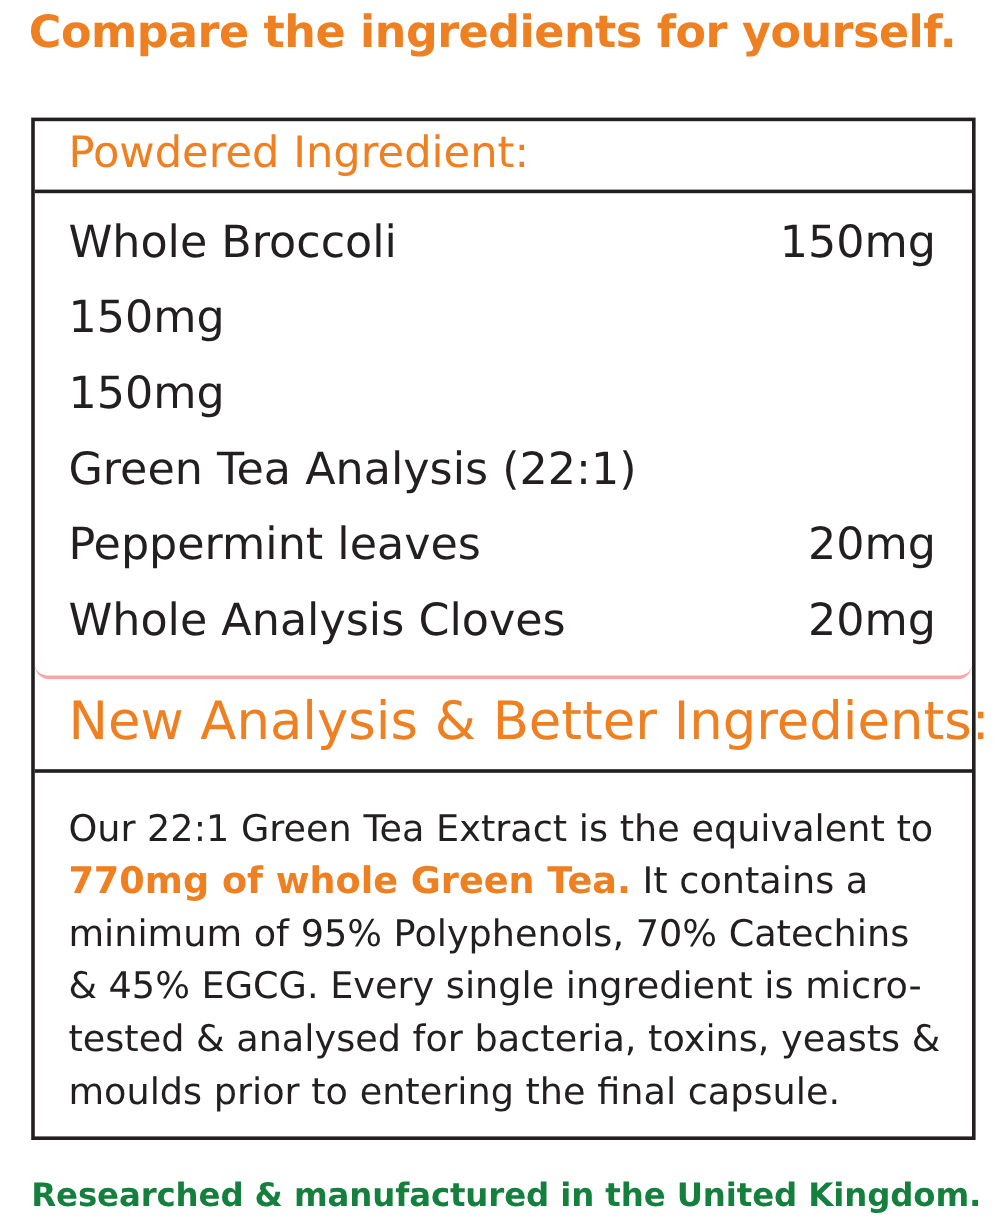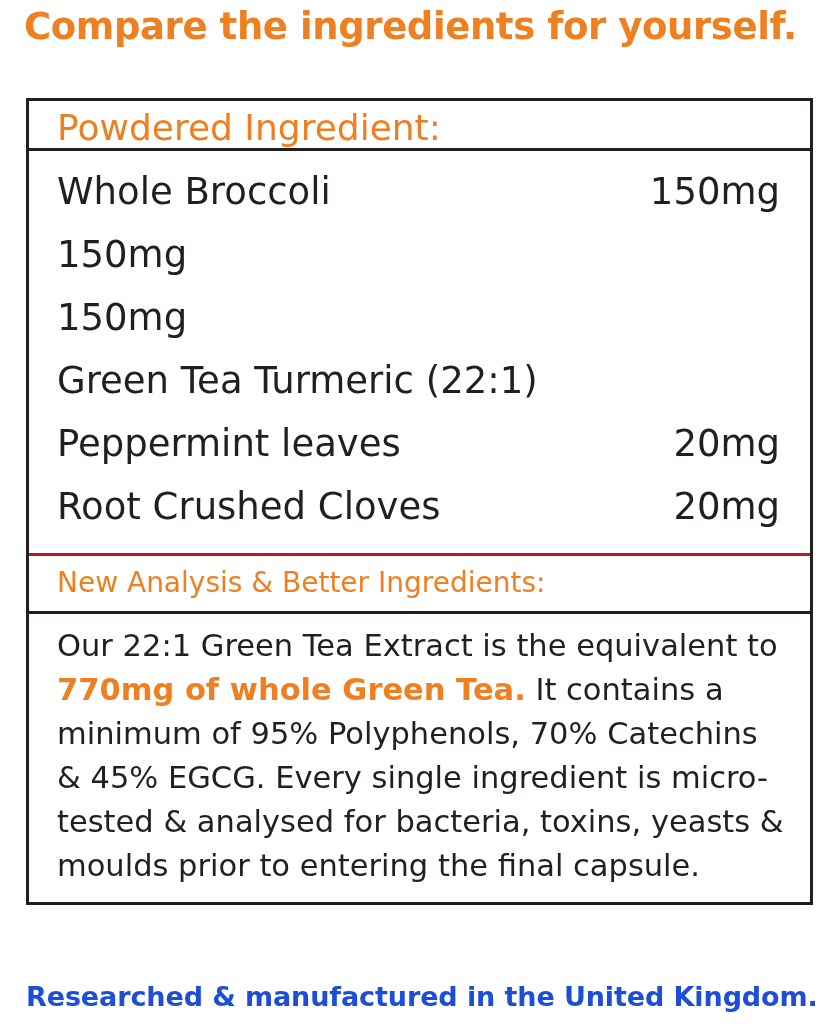--- a/index.html
+++ b/index.html
@@ -39,76 +39,78 @@
     width: 787px;
     border: 3px solid #231f20;
     box-sizing: border-box;
     background: #ffffff;
   }
 
   .table-head {
     display: flex;
     justify-content: space-between;
     align-items: center;
-    padding: 6px 22px 0 28px;
+    padding: 6px 22px 10px 28px;
     border-bottom: 3px solid #231f20;
   }
   .table-head .th {
     color: #ef8022;
     font-size: 36px;
     line-height: 1.15;
     white-space: nowrap;
   }
   .table-head .th-right {
     padding-right: 8px;
   }
 
   .rows {
     padding: 10px 22px 14px 28px;
-    border-bottom: 3px solid #b91c1c;
+    border-bottom: 3px solid #fca5a5;
+    border-radius: 12px;
   }
   .row {
     display: flex;
     justify-content: space-between;
     align-items: baseline;
     font-size: 37px;
     line-height: 1.7;
     color: #231f20;
     white-space: nowrap;
   }
   .row .amt {
     padding-right: 8px;
   }
 
   .subhead {
     color: #ef8022;
-    font-size: 28px;
+    font-size: 44px;
     line-height: 1.2;
     padding: 10px 22px 12px 28px;
     border-bottom: 3px solid #231f20;
     white-space: nowrap;
   }
 
   .body-copy {
     padding: 10px 20px 14px 28px;
     font-size: 30.5px;
     line-height: 1.44;
     color: #231f20;
+    margin-top: 16px;
   }
   .body-copy b {
     color: #ef8022;
     font-weight: bold;
   }
 
   .footer {
     position: absolute;
     left: 26px;
     bottom: 12px;
     width: 800px;
-    color: #1d4ed8;
+    color: #15803d;
     font-size: 27px;
     font-weight: bold;
     letter-spacing: -0.1px;
     white-space: nowrap;
   }
 </style>
 </head>
 <body>
 
 <div class="page">
@@ -126,28 +128,28 @@
         <span>Whole Broccoli</span>
         <span class="amt">150mg</span>
       </div>
       <div class="row">
         <span class="amt">150mg</span>
       </div>
       <div class="row">
         <span class="amt">150mg</span>
       </div>
       <div class="row">
-        <span>Green Tea Turmeric (22:1)</span>
+        <span>Green Tea Analysis (22:1)</span>
       </div>
       <div class="row">
         <span>Peppermint leaves</span>
         <span class="amt">20mg</span>
       </div>
       <div class="row">
-        <span>Root Crushed Cloves</span>
+        <span>Whole Analysis Cloves</span>
         <span class="amt">20mg</span>
       </div>
     </div>
 
     <div class="subhead">New Analysis &amp; Better Ingredients:</div>
 
     <div class="body-copy">
       <span>Our 22:1 Green Tea Extract is the equivalent to </span><b>770mg of whole Green Tea.</b><span> It contains a minimum of 95% Polyphenols, 70% Catechins &amp; 45% EGCG. Every single ingredient is micro-tested &amp; analysed for bacteria, toxins, yeasts &amp; moulds prior to entering the final capsule.</span>
     </div>
 

